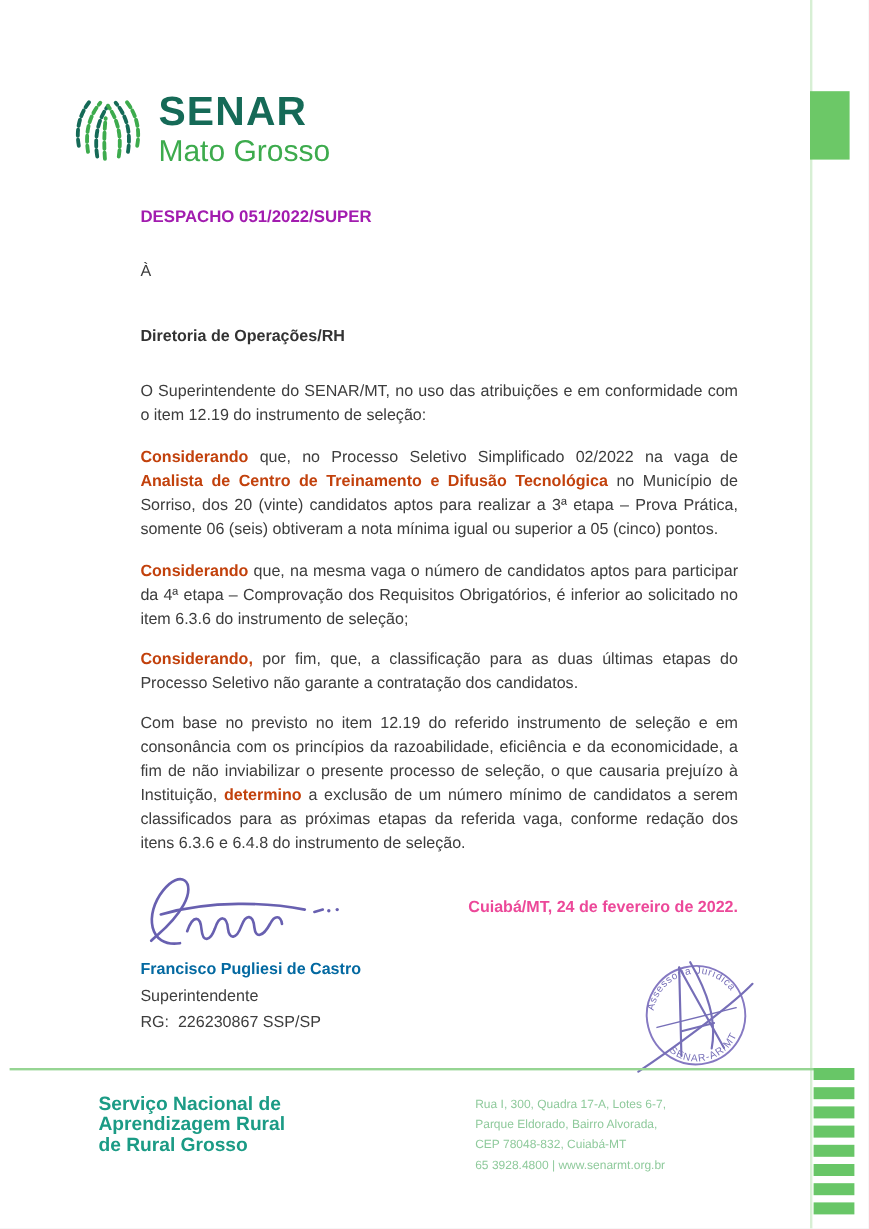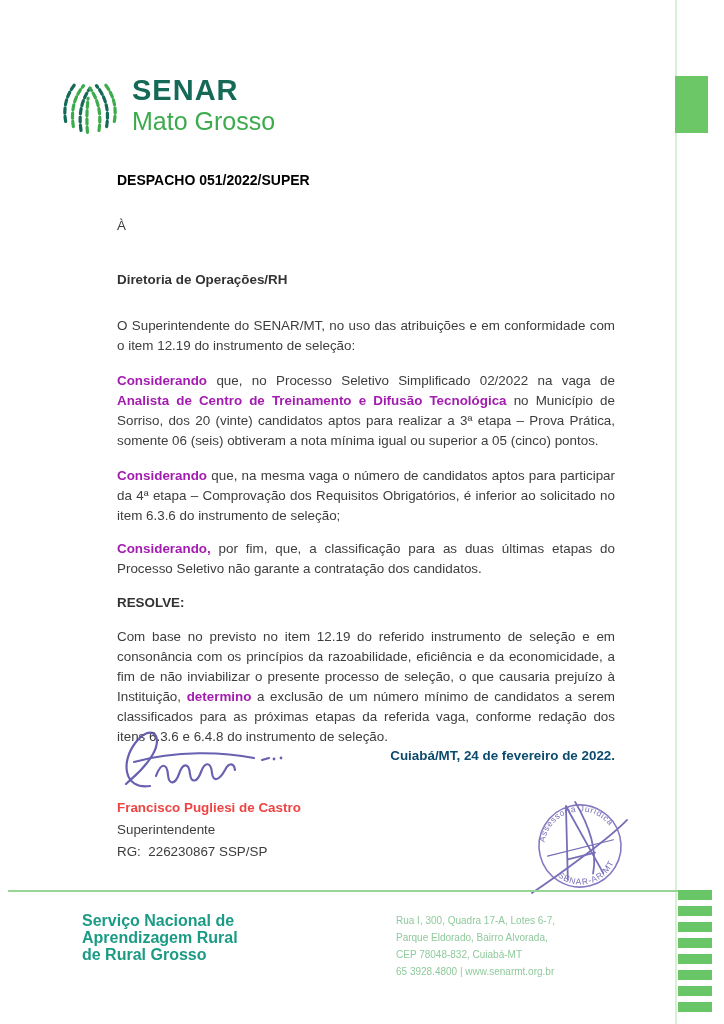--- a/index.html
+++ b/index.html
@@ -15,41 +15,41 @@
   
   .vline { position:absolute; left:675px; top:0; width:2px; height:1024px; background:#d7efd4; }
   .top-block { position:absolute; left:675px; top:76px; width:33px; height:57px; background:#6cc867; }
   .stripes { position:absolute; left:678px; top:890px; width:34px; }
   .stripe { width:34px; height:10px; background:#68c667; margin-bottom:6px; }
 
   
   .letterhead { position:absolute; left:58px; top:66px; display:flex; align-items:flex-start; }
   .logo-icon { width:64px; height:70px; }
   .logo-text { margin-left:10px; padding-top:10px; }
-  .logo-name { font-size:29px; font-weight:bold; color:#156a57; letter-spacing:1px; line-height:1; }
+  .logo-name { font-size:34px; font-weight:bold; color:#156a57; letter-spacing:1px; line-height:1; }
   .logo-region { font-size:25px; font-weight:500; color:#3dab4d; line-height:1.2; margin-top:1px; }
 
   
   .doc { position:absolute; left:117px; top:170px; width:498px; font-size:13.4px; line-height:20px; color:#3d3d3d; }
-  .doc h1 { font-size:14px; font-weight:bold; color:#000000; line-height:20px; margin:0 0 26px 0; }
+  .doc h1 { font-size:14px; font-weight:bold; color:#a21caf; line-height:20px; margin:0 0 26px 0; }
   .salutation { margin:0 0 34px 0; }
   .addressee { font-weight:bold; color:#333; margin:0 0 26px 0; }
   .para { text-align:justify; margin:0 0 15px 0; }
-  .para b { color:#a21caf; }
+  .para b { color:#c2410c; }
   .p3 { margin-bottom:13px; }
   .p4 { margin-bottom:14px; }
   .resolve { font-weight:bold; color:#333; margin:0 0 14px 0; }
 
   .dateline { position:absolute; left:117px; top:748px; width:498px; text-align:right;
-              font-size:13.4px; font-weight:bold; color:#0c4a6e; }
+              font-size:13.4px; font-weight:bold; color:#ec4899; }
 
   
   .sig-svg { position:absolute; left:106px; top:726px; width:215px; height:82px; }
   .sig-block { position:absolute; left:117px; top:797px; font-size:13.4px; line-height:22px; }
-  .sig-name { font-weight:bold; color:#ef4444; }
+  .sig-name { font-weight:bold; color:#0369a1; }
   .sig-rg { white-space:pre-wrap; }
 
   
   .stamp-svg { position:absolute; left:520px; top:787px; width:120px; height:118px; overflow:visible; }
 
   
   .footer-line { position:absolute; left:8px; top:890px; width:694px; height:2px; background:#96d593; }
   .footer-org { position:absolute; left:82px; top:912px; font-size:16px; font-weight:bold;
                 color:#1b9b85; line-height:17px; }
   .footer-addr { position:absolute; left:396px; top:912px; font-size:10px;
@@ -87,21 +87,20 @@
     <p class="addressee">Diretoria de Operações/RH</p>
 
     <p class="para"><span>O Superintendente do SENAR/MT, no uso das atribuições e em conformidade com o item 12.19 do instrumento de seleção:</span></p>
 
     <p class="para"><b>Considerando</b><span> que, no Processo Seletivo Simplificado 02/2022 na vaga de </span><b>Analista de Centro de Treinamento e Difusão Tecnológica</b><span> no Município de Sorriso, dos 20 (vinte) candidatos aptos para realizar a 3ª etapa – Prova Prática, somente 06 (seis) obtiveram a nota mínima igual ou superior a 05 (cinco) pontos.</span></p>
 
     <p class="para p3"><b>Considerando</b><span> que, na mesma vaga o número de candidatos aptos para participar da 4ª etapa – Comprovação dos Requisitos Obrigatórios, é inferior ao solicitado no item 6.3.6 do instrumento de seleção;</span></p>
 
     <p class="para p4"><b>Considerando,</b><span> por fim, que, a classificação para as duas últimas etapas do Processo Seletivo não garante a contratação dos candidatos.</span></p>
 
-    <p class="resolve">RESOLVE:</p>
 
     <p class="para"><span>Com base no previsto no item 12.19 do referido instrumento de seleção e em consonância com os princípios da razoabilidade, eficiência e da economicidade, a fim de não inviabilizar o presente processo de seleção, o que causaria prejuízo à Instituição, </span><b>determino</b><span> a exclusão de um número mínimo de candidatos a serem classificados para as próximas etapas da referida vaga, conforme redação dos itens 6.3.6 e 6.4.8 do instrumento de seleção.</span></p>
   </main>
 
   <div class="dateline">Cuiabá/MT, 24 de fevereiro de 2022.</div>
 
   <svg class="sig-svg" viewBox="0 0 215 82">
     <g fill="none" stroke="#584fa8" stroke-width="2.2" stroke-linecap="round" opacity="0.9">
       <path d="M44,60 C18,64 14,36 30,16 C44,-2 58,8 47,28 C38,44 26,52 20,58"></path>
       <path d="M50,50 c5,-14 11,-13 12,-1 c1,10 7,10 11,-1 c4,-12 10,-11 11,0 c1,9 7,9 11,-2 c4,-11 10,-10 11,1 c1,9 7,8 13,-3 c4,-8 9,-7 10,0"></path>

